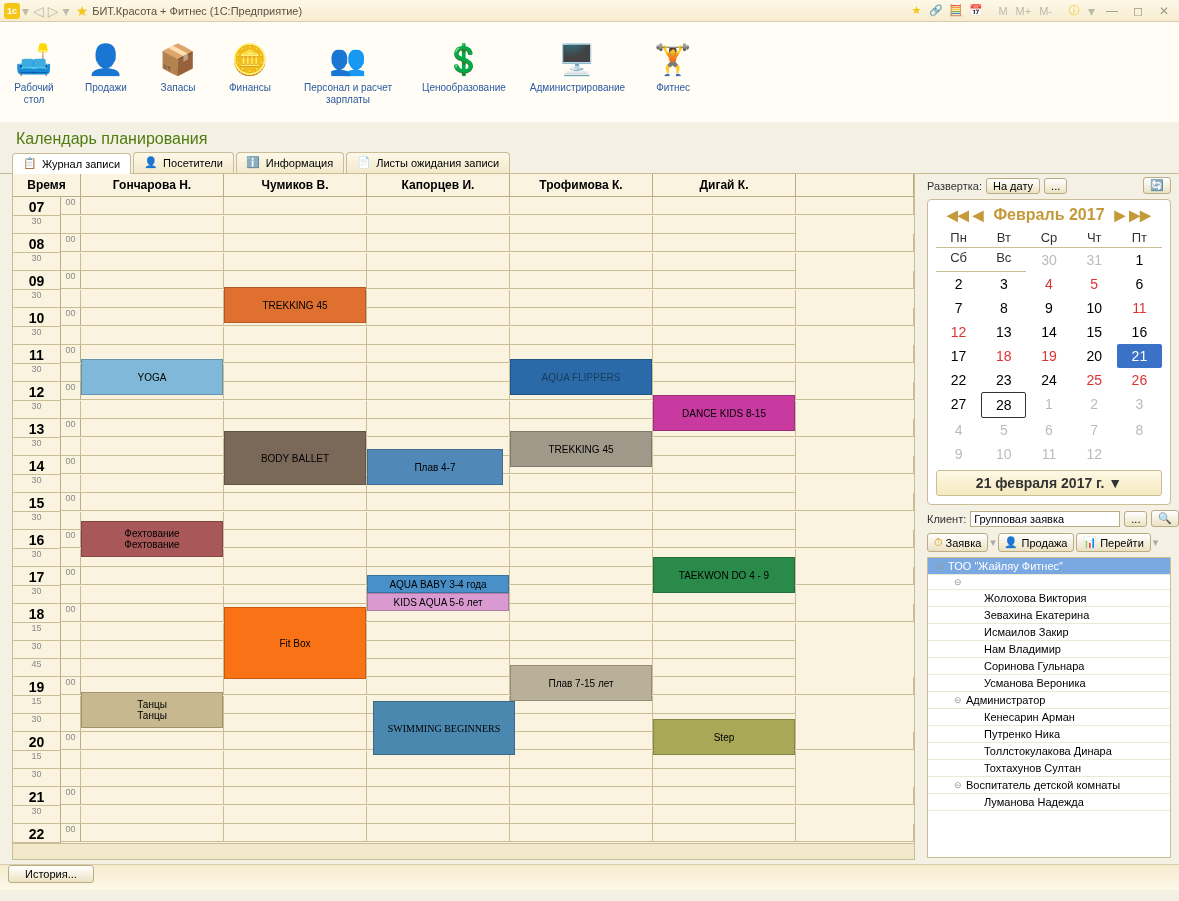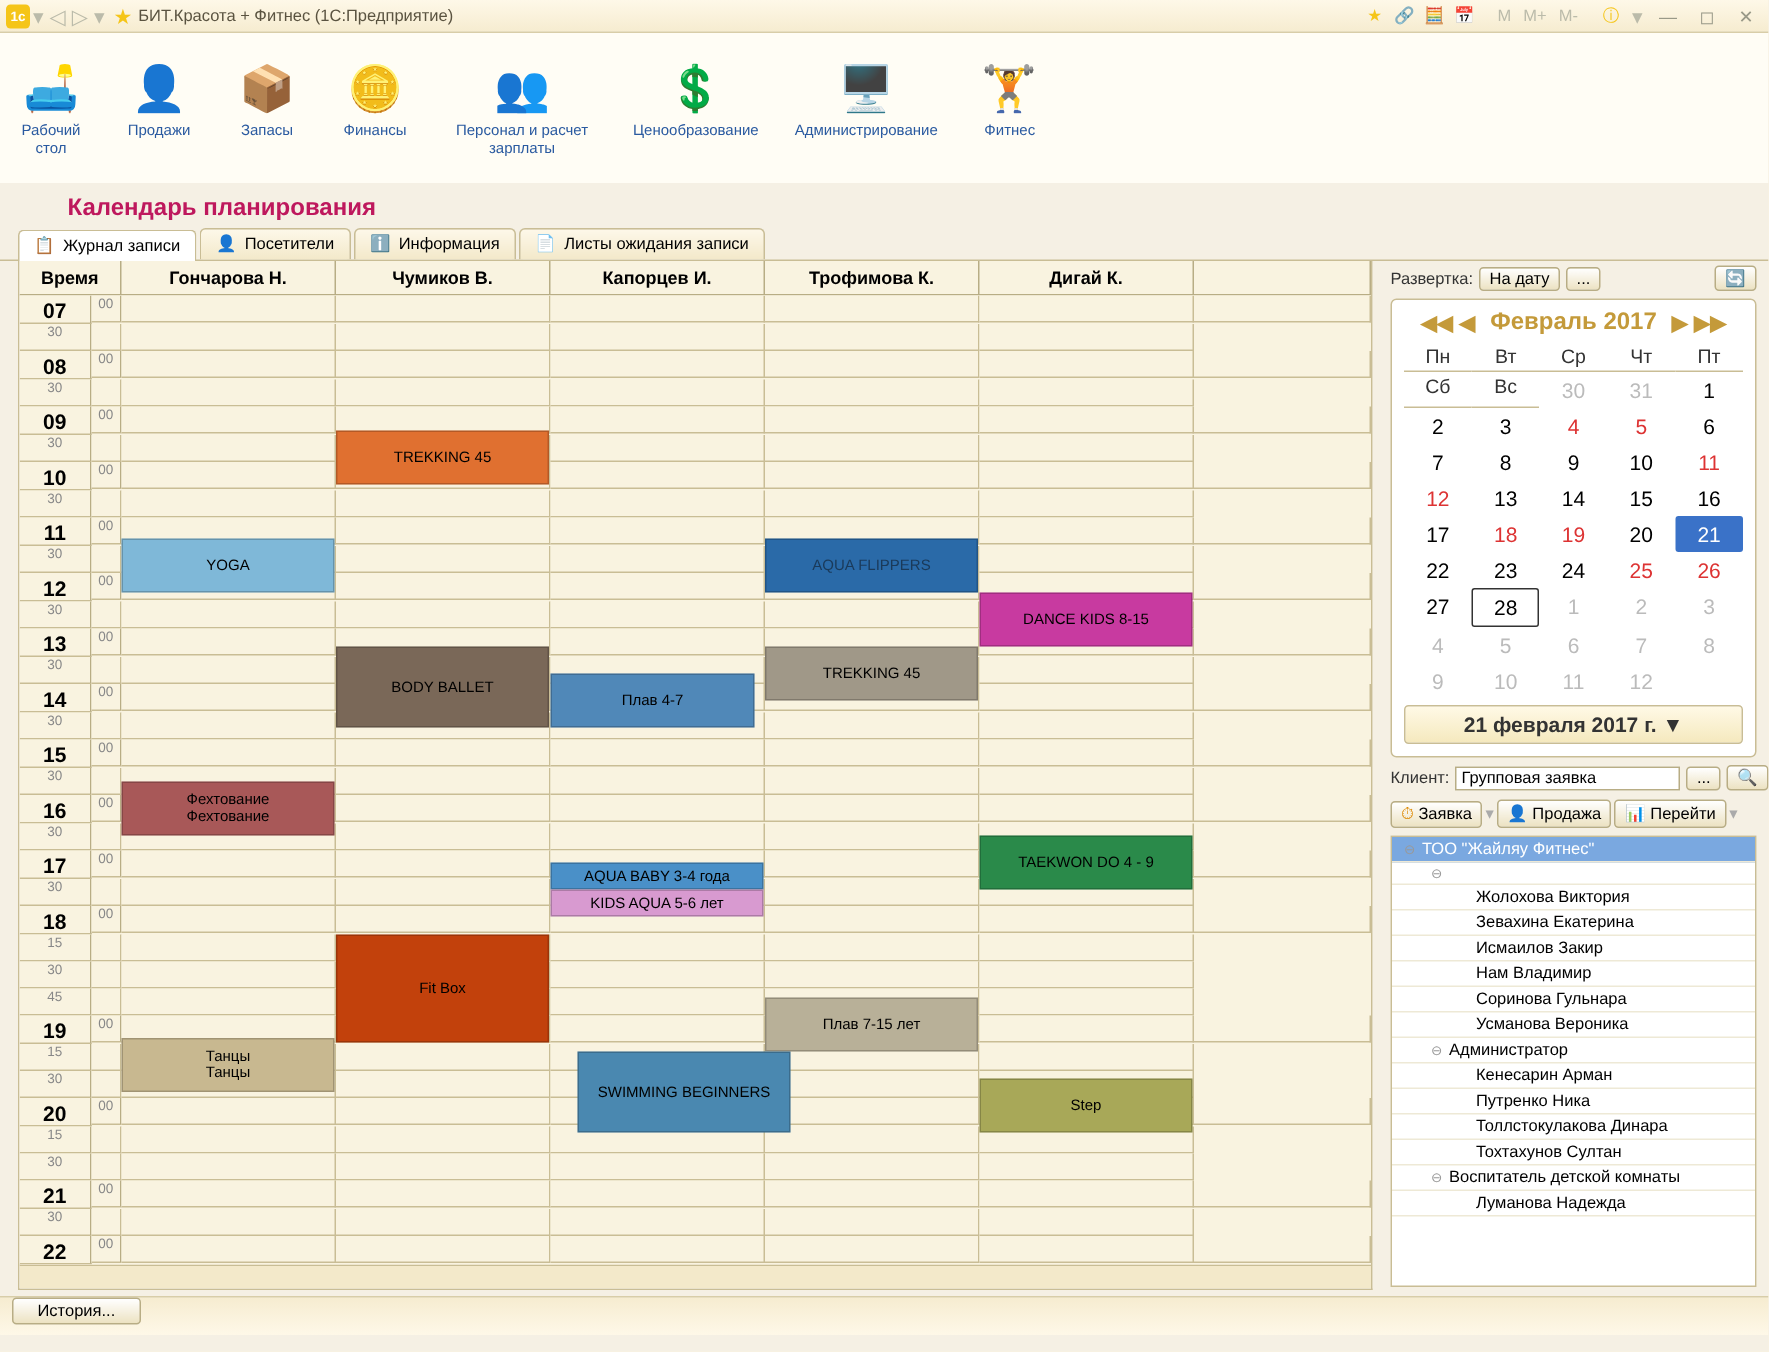--- a/index.html
+++ b/index.html
@@ -17,21 +17,21 @@
 .titlebar .win-btn{width:22px;height:16px;display:inline-flex;align-items:center;justify-content:center;color:#998;font-size:12px;}
 
 
 .module-bar { height: 100px; background: #fffdf5; display: flex; align-items: flex-start; padding: 6px 10px 0; gap: 24px; }
 .module { text-align: center; width: auto; cursor: pointer; padding-top:10px;}
 .module .micon { width: 48px; height: 42px; margin: 0 auto 2px; display: flex; align-items: center; justify-content: center; font-size: 30px; }
 .module .mlabel { font-size: 10px; color: #2a5aa0; line-height: 1.2; max-width:100px;}
 
 
 .page-head { padding: 8px 16px 4px; }
-.page-head h1 { color: #be185d; font-size: 16px; font-weight: bold; margin-left: 29px; }
+.page-head h1 { color: #4d7c0f; font-size: 16px; font-weight: normal; }
 
 
 .tabs { display: flex; gap: 2px; padding: 0 12px; border-bottom: 1px solid #c9bd95; }
 .tab { background: linear-gradient(#fdf8e9,#f3e9ca); border: 1px solid #c9bd95; border-bottom: none; padding: 3px 10px; border-radius: 4px 4px 0 0; display: flex; align-items: center; gap: 5px; cursor: pointer; font-size:11px;}
 .tab.active { background: #fff; position: relative; top: 1px; }
 .tab .ticon { width: 14px; height: 14px; display: inline-block; }
 
 
 .main { display: flex; height: 690px; padding: 0 4px 4px 12px;}
 .left-pane { flex: 1; background: #fff; border: 1px solid #c9bd95; border-top:none; display:flex; flex-direction:column; overflow:hidden; min-width:0;}
@@ -523,24 +523,24 @@
           <div class="event" style="left: 0px; width: 142px; top: 162px; height: 36px; background: rgb(127, 184, 216); color: rgb(0, 0, 0);">YOGA</div>
           <div class="event" style="left: 429px; width: 142px; top: 162px; height: 36px; background: rgb(42, 106, 168); color: rgb(26, 58, 90);">AQUA FLIPPERS</div>
           <div class="event" style="left: 572px; width: 142px; top: 198px; height: 36px; background: rgb(200, 58, 160); color: rgb(0, 0, 0);">DANCE KIDS 8-15</div>
           <div class="event" style="left: 429px; width: 142px; top: 234px; height: 36px; background: rgb(160, 152, 136); color: rgb(0, 0, 0);">TREKKING 45</div>
           <div class="event" style="left: 143px; width: 142px; top: 234px; height: 54px; background: rgb(122, 104, 88); color: rgb(0, 0, 0);">BODY BALLET</div>
           <div class="event" style="left: 286px; width: 136px; top: 252px; height: 36px; background: rgb(80, 136, 184); color: rgb(0, 0, 0);">Плав 4-7</div>
           <div class="event" style="left: 0px; width: 142px; top: 324px; height: 36px; background: rgb(168, 88, 88); color: rgb(0, 0, 0);">Фехтование<br>Фехтование</div>
           <div class="event" style="left: 572px; width: 142px; top: 360px; height: 36px; background: rgb(42, 138, 74); color: rgb(0, 0, 0);">TAEKWON DO 4 - 9</div>
           <div class="event" style="left: 286px; width: 142px; top: 378px; height: 18px; background: rgb(74, 144, 200); color: rgb(0, 0, 0);">AQUA BABY 3-4 года</div>
           <div class="event" style="left: 286px; width: 142px; top: 396px; height: 18px; background: rgb(216, 154, 208); color: rgb(0, 0, 0);">KIDS AQUA 5-6 лет</div>
-          <div class="event" style="left: 143px; width: 142px; top: 426px; height: 72px; background: #c2410c; color: rgb(0, 0, 0);">Fit Box</div>
+          <div class="event" style="left: 143px; width: 142px; top: 410px; height: 72px; background: #f97316; color: rgb(0, 0, 0);">Fit Box</div>
           <div class="event" style="left: 429px; width: 142px; top: 468px; height: 36px; background: rgb(184, 176, 152); color: rgb(0, 0, 0);">Плав 7-15 лет</div>
           <div class="event" style="left: 0px; width: 142px; top: 495px; height: 36px; background: rgb(200, 184, 144); color: rgb(0, 0, 0);">Танцы<br>Танцы</div>
-          <div class="event" style="left: 304px; width: 142px; top: 504px; height: 54px; background: rgb(74, 136, 176); color: rgb(0, 0, 0);">SWIMMING BEGINNERS</div>
+          <div class="event" style="left: 292px; width: 142px; top: 504px; height: 54px; background: rgb(74, 136, 176); color: rgb(0, 0, 0); font-family: Liberation Serif, serif;">SWIMMING BEGINNERS</div>
           <div class="event" style="left: 572px; width: 142px; top: 522px; height: 36px; background: rgb(168, 168, 88); color: rgb(0, 0, 0);">Step</div>
         </div>
     </div>
     <div class="hscroll"></div>
   </div>
 
   <div class="right-pane">
     <div class="r-row">
       <label>Развертка:</label>
       <span class="btn-sm">На дату</span>

